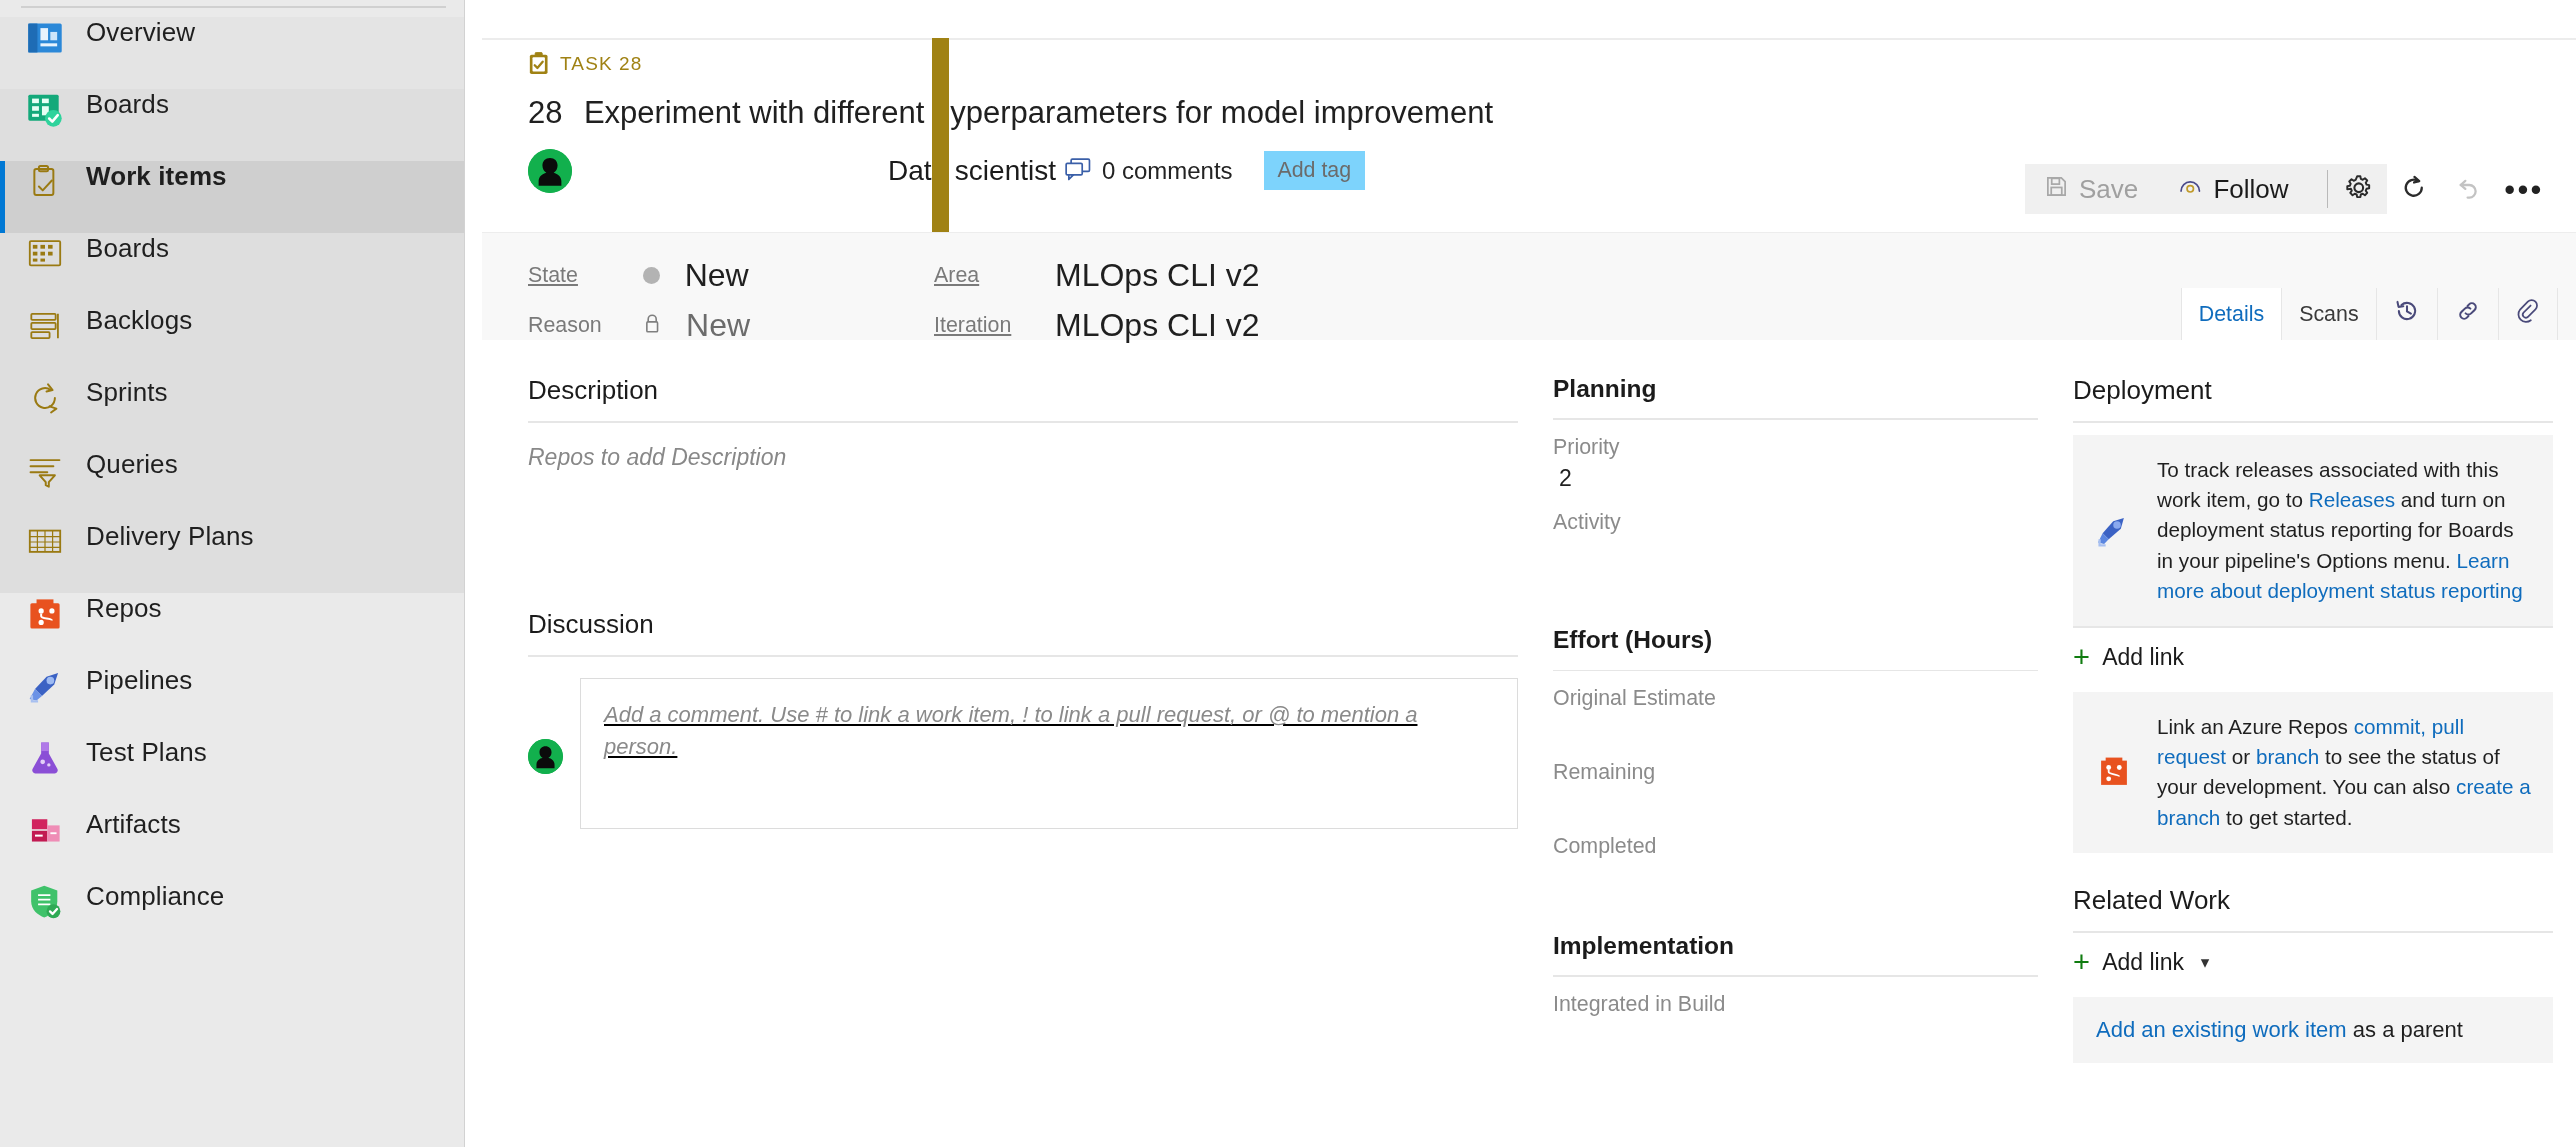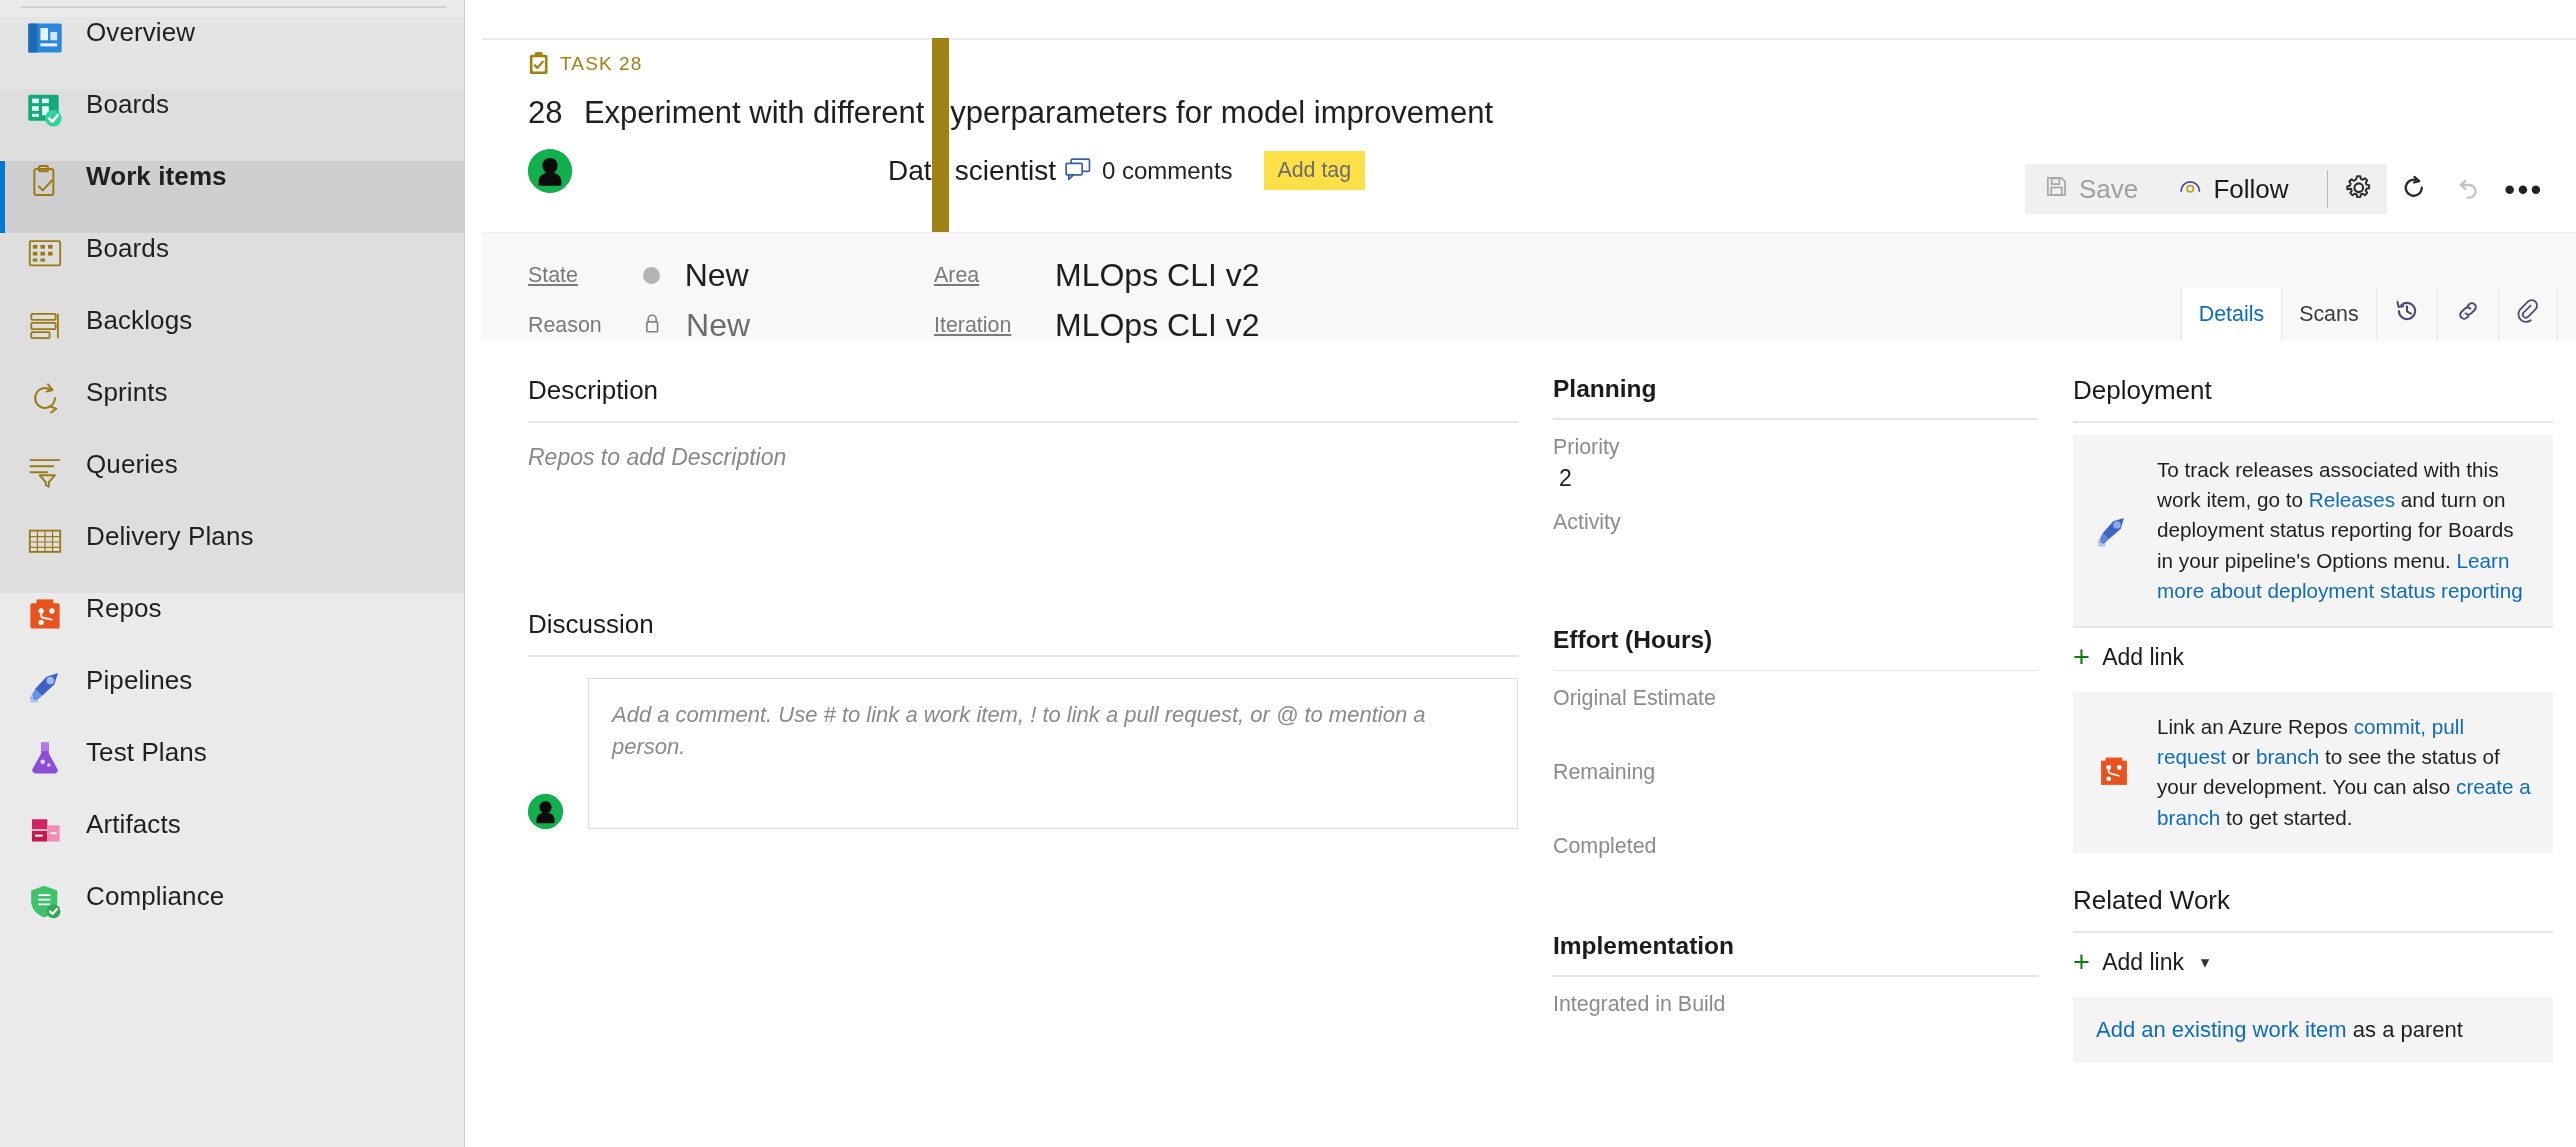--- a/index.html
+++ b/index.html
@@ -155,21 +155,21 @@
     align-items: center;
     gap: 10.7px;
     margin-left: 9.2px;
   }
   .comments-link .lbl {
     font-size: 24px;
     color: #232323;
   }
   .addtag-btn {
     margin-left: 31px;
-    background: #fde047;
+    background: #7dd3fc;
     color: #6b6b6b;
     font-size: 21.4px;
     padding: 6.9px 13.8px;
     cursor: default;
   }
 
   
   .toolbar {
     position: absolute;
     top: 164px;
@@ -294,22 +294,23 @@
   }
   .placeholder-text {
     font-size: 23px;
     color: #888888;
     font-style: italic;
   }
   .desc-area { height: 115px; }
 
   .discussion-row {
     display: flex;
-    gap: 25px;
-    align-items: flex-end;
+    gap: 17px;
+    align-items: center;
+    text-decoration: underline;
   }
   .avatar-sm {
     width: 35px; height: 35px;
     border-radius: 50%;
     background: #12b04d;
     flex: 0 0 35px;
     display: flex; align-items: flex-end; justify-content: center;
     overflow: hidden;
     margin-top: 6.1px;
   }

